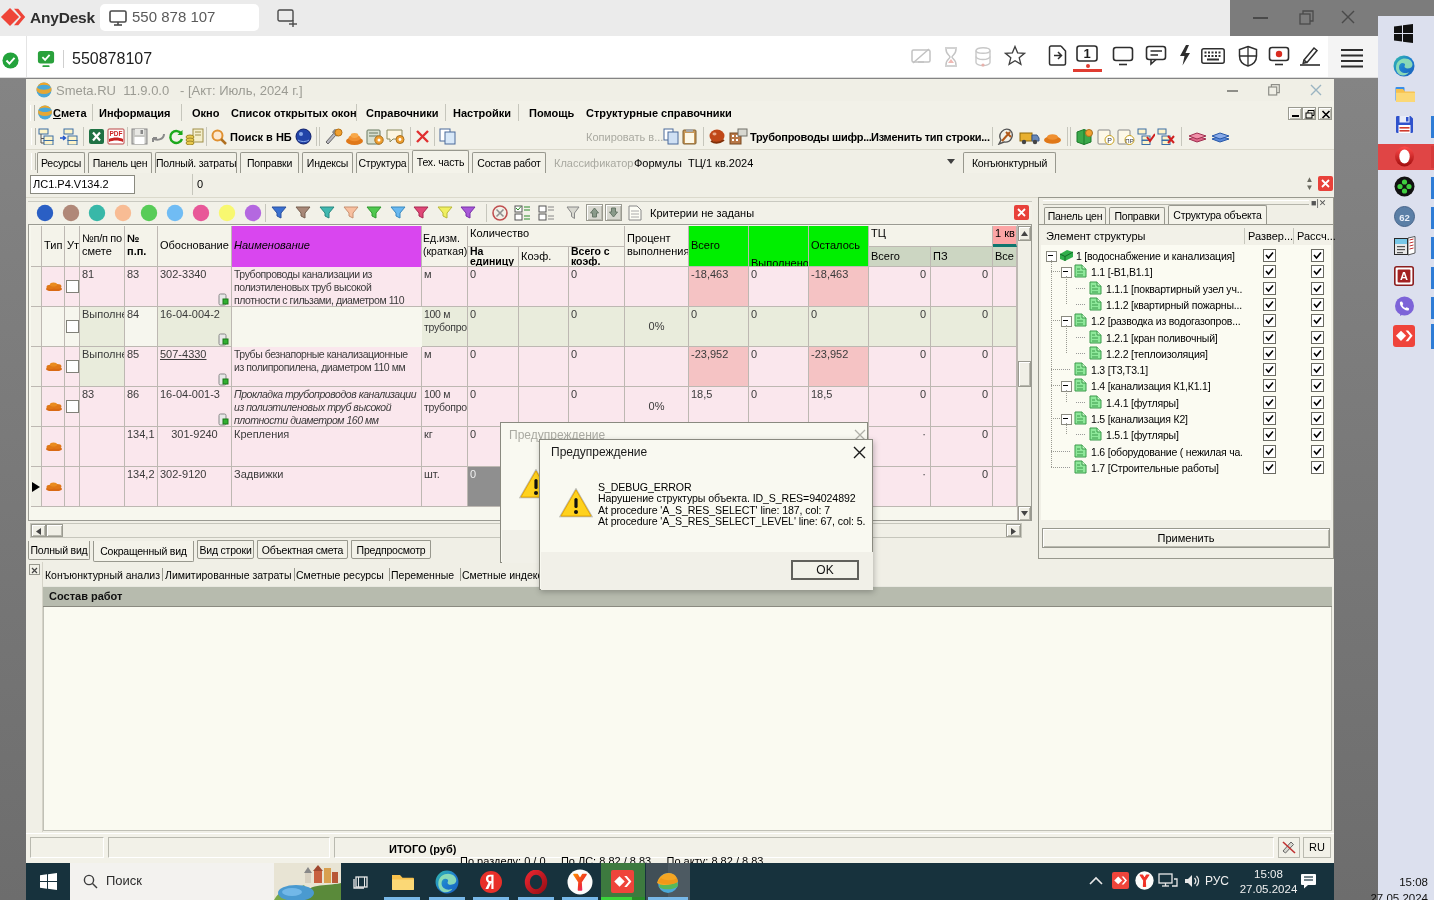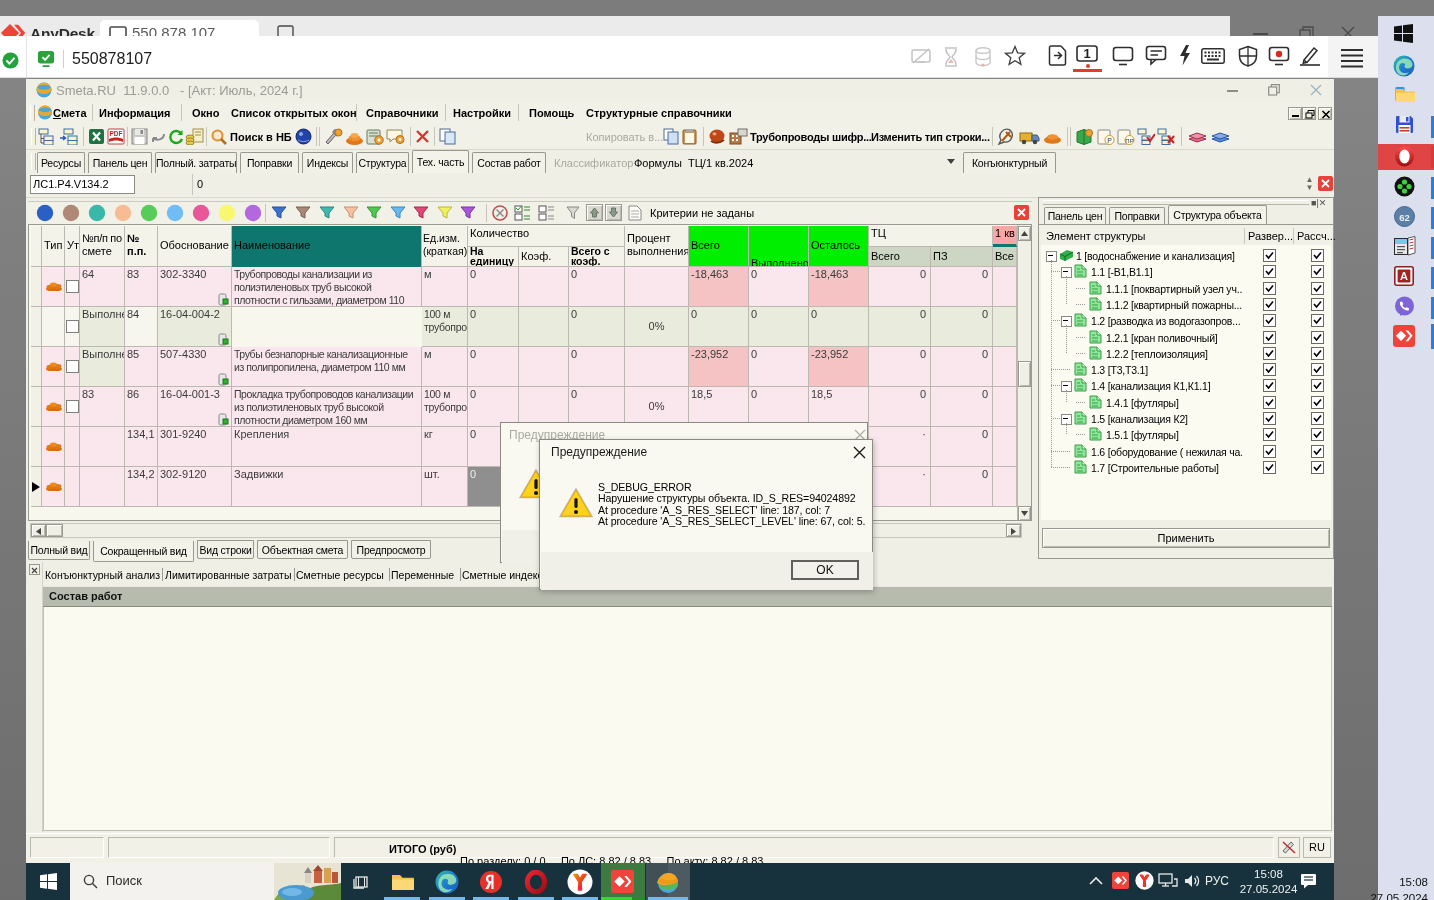--- a/index.html
+++ b/index.html
@@ -1,19 +1,19 @@
 <!DOCTYPE html>
 <html><head>
 <meta charset="utf-8">
 <style>
 html,body{margin:0;padding:0;}
 body{width:1434px;height:900px;overflow:hidden;font-family:"Liberation Sans",sans-serif;position:relative;background:#7c7c7c;}
 .abs{position:absolute;}
 #session{position:absolute;left:0;top:78px;width:1378px;height:822px;background:linear-gradient(#848484,#6d6d6d);}
-#adtop{position:absolute;left:0;top:16px;width:1230px;height:36px;background:#ebebeb;}
+#adtop{position:absolute;left:0;top:0;width:1230px;height:36px;background:#ebebeb;}
 #adtool{position:absolute;left:0;top:36px;width:1378px;height:42px;background:#fff;border-bottom:1px solid #dcdcdc;box-sizing:border-box;}
 #localbar{position:absolute;left:1378px;top:16px;width:56px;height:900px;background:#dce0ee;}
 #smeta{position:absolute;left:26px;top:79px;width:1308px;height:784px;background:#f0efe6;font-size:11px;color:#000;}
 #rtaskbar{position:absolute;left:26px;top:863px;width:1308px;height:37px;background:#17323d;}
 .vl{position:absolute;width:1px;background:#c6c6bc;}
 .grip{position:absolute;width:3px;border-left:1px solid #fff;border-right:1px solid #b5b5ab;}
 .tab{position:absolute;box-sizing:border-box;border:1px solid #98988e;border-bottom:none;border-radius:2px 2px 0 0;background:#f2f1e8;text-align:center;font-size:10.5px;letter-spacing:-0.2px;white-space:nowrap;overflow:hidden;}
 .btab{position:absolute;box-sizing:border-box;border:1px solid #98988e;border-top:none;border-radius:0 0 2px 2px;background:#f2f1e8;text-align:center;font-size:10.5px;letter-spacing:-0.2px;white-space:nowrap;overflow:hidden;}
 .cell{position:absolute;overflow:hidden;box-sizing:border-box;}
 .chk{position:absolute;width:11px;height:11px;background:#fff;border:1px solid #808078;}
@@ -347,21 +347,21 @@
       </div>
 <div class="cell" style="left:51px;top:1px;width:45px;height:41px;background:#f4f3ea;border-right:1px solid #bdb8b2;border-bottom:1px solid #bdb8b2;">
         <div style="position:absolute;left:0;top:0;right:0;bottom:0;padding:6px 2px;font-size:11px;line-height:13px;text-align:left;color:#000;"><span style="white-space:nowrap;letter-spacing:-0.3px;">№п/п по</span><br>смете</div>
       </div>
 <div class="cell" style="left:96px;top:1px;width:33px;height:41px;background:#f4f3ea;border-right:1px solid #bdb8b2;border-bottom:1px solid #bdb8b2;">
         <div style="position:absolute;left:0;top:0;right:0;bottom:0;padding:6px 2px;font-size:11px;line-height:13px;text-align:left;font-weight:bold;color:#000;">№<br>п.п.</div>
       </div>
 <div class="cell" style="left:129px;top:1px;width:74px;height:41px;background:#f4f3ea;border-right:1px solid #bdb8b2;border-bottom:1px solid #bdb8b2;">
         <div style="position:absolute;left:0;top:0;right:0;bottom:0;padding:1px 2px;font-size:11px;line-height:36px;text-align:left;color:#000;">Обоснование</div>
       </div>
-<div class="cell" style="left:203px;top:1px;width:190px;height:50px;background:#0f766e;border-right:1px solid #bdb8b2;border-bottom:1px solid #bdb8b2;">
+<div class="cell" style="left:203px;top:1px;width:190px;height:50px;background:#d946ef;border-right:1px solid #bdb8b2;border-bottom:1px solid #bdb8b2;font-style:italic;">
         <div style="position:absolute;left:0;top:0;right:0;bottom:0;padding:1px 2px;font-size:11px;line-height:36px;text-align:left;color:#000;">Наименование</div>
       </div>
 <div class="cell" style="left:393px;top:1px;width:46px;height:41px;background:#f4f3ea;border-right:1px solid #bdb8b2;border-bottom:1px solid #bdb8b2;">
         <div style="position:absolute;left:0;top:0;right:0;bottom:0;padding:6px 1px;font-size:10.5px;line-height:13px;text-align:left;color:#000;">Ед.изм.<br>(краткая)</div>
       </div>
 <div class="cell" style="left:439px;top:1px;width:157px;height:21px;background:#f4f3ea;border-right:1px solid #bdb8b2;border-bottom:1px solid #bdb8b2;">
         <div style="position:absolute;left:0;top:0;right:0;bottom:0;padding:1px 2px;font-size:11px;line-height:13px;text-align:left;color:#000;">Количество</div>
       </div>
 <div class="cell" style="left:439px;top:22px;width:51px;height:20px;background:#f4f3ea;border-right:1px solid #bdb8b2;border-bottom:1px solid #bdb8b2;">
         <div style="position:absolute;left:0;top:0;right:0;bottom:0;padding:0px 2px;font-size:10.5px;line-height:9.5px;text-align:left;font-weight:bold;color:#000;">На единицу</div>
@@ -403,21 +403,21 @@
 <div class="cell" style="left:13px;top:42px;width:23px;height:40px;background:#fae7ed;border-right:1px solid #bdb8b2;border-bottom:1px solid #bdb8b2;"></div>
 <svg class="abs" style="left:16px;top:56px" width="18" height="10" viewBox="0 0 18 10">
         <ellipse cx="9" cy="8" rx="8" ry="2.4" fill="#d96a14"></ellipse>
         <ellipse cx="5.5" cy="6" rx="4" ry="2.2" fill="#e07818"></ellipse>
         <ellipse cx="12" cy="5.5" rx="4.4" ry="2.4" fill="#e07818"></ellipse>
         <ellipse cx="8.5" cy="3.5" rx="3.6" ry="2" fill="#ea8c20"></ellipse>
       </svg>
 <div class="cell" style="left:36px;top:42px;width:15px;height:40px;background:#fae7ed;border-right:1px solid #bdb8b2;border-bottom:1px solid #bdb8b2;"></div>
 <div class="chk" style="left:37px;top:55px;"></div>
 <div class="cell" style="left:51px;top:42px;width:45px;height:40px;background:#fae7ed;border-right:1px solid #bdb8b2;border-bottom:1px solid #bdb8b2;">
-        <div style="position:absolute;left:0;top:0;right:0;bottom:0;padding:1px 2px;font-size:11px;line-height:13px;text-align:left;color:#3b3b3b;">64</div>
+        <div style="position:absolute;left:0;top:0;right:0;bottom:0;padding:1px 2px;font-size:11px;line-height:13px;text-align:left;color:#3b3b3b;">81</div>
       </div>
 <div class="cell" style="left:96px;top:42px;width:33px;height:40px;background:#fae7ed;border-right:1px solid #bdb8b2;border-bottom:1px solid #bdb8b2;">
         <div style="position:absolute;left:0;top:0;right:0;bottom:0;padding:1px 2px;font-size:11px;line-height:13px;text-align:left;color:#3b3b3b;">83</div>
       </div>
 <div class="cell" style="left:129px;top:42px;width:74px;height:40px;background:#fae7ed;border-right:1px solid #bdb8b2;border-bottom:1px solid #bdb8b2;">
         <div style="position:absolute;left:0;top:0;right:0;bottom:0;padding:1px 2px;font-size:11px;line-height:13px;text-align:left;color:#3b3b3b;">302-3340</div>
       </div>
 <svg class="abs" style="left:189px;top:68px" width="11" height="13" viewBox="0 0 11 13">
         <rect x="1" y="1" width="7" height="11" rx="1.5" fill="#e8e8e8" stroke="#888"></rect>
         <rect x="5" y="6" width="5" height="5" fill="#30b030" stroke="#187818"></rect>
@@ -508,21 +508,21 @@
       </svg>
 <div class="cell" style="left:36px;top:122px;width:15px;height:40px;background:#fae7ed;border-right:1px solid #bdb8b2;border-bottom:1px solid #bdb8b2;"></div>
 <div class="chk" style="left:37px;top:135px;"></div>
 <div class="cell" style="left:51px;top:122px;width:45px;height:40px;background:#e9ecdc;border-right:1px solid #bdb8b2;border-bottom:1px solid #bdb8b2;">
         <div style="position:absolute;left:0;top:0;right:0;bottom:0;padding:1px 2px;font-size:11px;line-height:13px;text-align:left;color:#3b3b3b;">Выполне</div>
       </div>
 <div class="cell" style="left:96px;top:122px;width:33px;height:40px;background:#fae7ed;border-right:1px solid #bdb8b2;border-bottom:1px solid #bdb8b2;">
         <div style="position:absolute;left:0;top:0;right:0;bottom:0;padding:1px 2px;font-size:11px;line-height:13px;text-align:left;color:#3b3b3b;">85</div>
       </div>
 <div class="cell" style="left:129px;top:122px;width:74px;height:40px;background:#fae7ed;border-right:1px solid #bdb8b2;border-bottom:1px solid #bdb8b2;">
-        <div style="position:absolute;left:0;top:0;right:0;bottom:0;padding:1px 2px;font-size:11px;line-height:13px;text-align:left;color:#3b3b3b;">507-4330</div>
+        <div style="position:absolute;left:0;top:0;right:0;bottom:0;padding:1px 2px;font-size:11px;line-height:13px;text-align:left;color:#3b3b3b;text-decoration:underline;">507-4330</div>
       </div>
 <svg class="abs" style="left:189px;top:148px" width="11" height="13" viewBox="0 0 11 13">
         <rect x="1" y="1" width="7" height="11" rx="1.5" fill="#e8e8e8" stroke="#888"></rect>
         <rect x="5" y="6" width="5" height="5" fill="#30b030" stroke="#187818"></rect>
       </svg>
 <div class="cell" style="left:203px;top:122px;width:190px;height:40px;background:#fae7ed;border-right:1px solid #bdb8b2;border-bottom:1px solid #bdb8b2;">
         <div style="position:absolute;left:0;top:0;right:0;bottom:0;padding:1px 2px;font-size:10.5px;letter-spacing:-0.45px;line-height:13px;text-align:left;color:#3b3b3b;">Трубы безнапорные канализационные из полипропилена, диаметром 110 мм</div>
       </div>
 <div class="cell" style="left:393px;top:122px;width:46px;height:40px;background:#fae7ed;border-right:1px solid #bdb8b2;border-bottom:1px solid #bdb8b2;">
         <div style="position:absolute;left:0;top:0;right:0;bottom:0;padding:1px 2px;font-size:11px;line-height:13px;text-align:left;color:#3b3b3b;">м</div>
@@ -567,21 +567,21 @@
 <div class="cell" style="left:96px;top:162px;width:33px;height:40px;background:#fae7ed;border-right:1px solid #bdb8b2;border-bottom:1px solid #bdb8b2;">
         <div style="position:absolute;left:0;top:0;right:0;bottom:0;padding:1px 2px;font-size:11px;line-height:13px;text-align:left;color:#3b3b3b;">86</div>
       </div>
 <div class="cell" style="left:129px;top:162px;width:74px;height:40px;background:#fae7ed;border-right:1px solid #bdb8b2;border-bottom:1px solid #bdb8b2;">
         <div style="position:absolute;left:0;top:0;right:0;bottom:0;padding:1px 2px;font-size:11px;line-height:13px;text-align:left;color:#3b3b3b;">16-04-001-3</div>
       </div>
 <svg class="abs" style="left:189px;top:188px" width="11" height="13" viewBox="0 0 11 13">
         <rect x="1" y="1" width="7" height="11" rx="1.5" fill="#e8e8e8" stroke="#888"></rect>
         <rect x="5" y="6" width="5" height="5" fill="#30b030" stroke="#187818"></rect>
       </svg>
-<div class="cell" style="left:203px;top:162px;width:190px;height:40px;background:#fae7ed;border-right:1px solid #bdb8b2;border-bottom:1px solid #bdb8b2;">
+<div class="cell" style="left:203px;top:162px;width:190px;height:40px;background:#fae7ed;border-right:1px solid #bdb8b2;border-bottom:1px solid #bdb8b2;font-style:italic;">
         <div style="position:absolute;left:0;top:0;right:0;bottom:0;padding:1px 2px;font-size:10.5px;letter-spacing:-0.45px;line-height:13px;text-align:left;color:#3b3b3b;">Прокладка трубопроводов канализации из полиэтиленовых труб высокой плотности диаметром 160 мм</div>
       </div>
 <div class="cell" style="left:393px;top:162px;width:46px;height:40px;background:#fae7ed;border-right:1px solid #bdb8b2;border-bottom:1px solid #bdb8b2;">
         <div style="position:absolute;left:0;top:0;right:0;bottom:0;padding:1px 2px;font-size:10.5px;letter-spacing:-0.3px;line-height:13px;text-align:left;color:#3b3b3b;">100 м трубопро</div>
       </div>
 <div class="cell" style="left:439px;top:162px;width:51px;height:40px;background:#fae7ed;border-right:1px solid #bdb8b2;border-bottom:1px solid #bdb8b2;">
         <div style="position:absolute;left:0;top:0;right:0;bottom:0;padding:1px 2px;font-size:11px;line-height:13px;text-align:left;color:#3b3b3b;">0</div>
       </div>
 <div class="cell" style="left:490px;top:162px;width:50px;height:40px;background:#fae7ed;border-right:1px solid #bdb8b2;border-bottom:1px solid #bdb8b2;"></div>
 <div class="cell" style="left:540px;top:162px;width:56px;height:40px;background:#fae7ed;border-right:1px solid #bdb8b2;border-bottom:1px solid #bdb8b2;">
@@ -613,21 +613,21 @@
         <ellipse cx="5.5" cy="6" rx="4" ry="2.2" fill="#e07818"></ellipse>
         <ellipse cx="12" cy="5.5" rx="4.4" ry="2.4" fill="#e07818"></ellipse>
         <ellipse cx="8.5" cy="3.5" rx="3.6" ry="2" fill="#ea8c20"></ellipse>
       </svg>
 <div class="cell" style="left:36px;top:202px;width:15px;height:40px;background:#fae7ed;border-right:1px solid #bdb8b2;border-bottom:1px solid #bdb8b2;"></div>
 <div class="cell" style="left:51px;top:202px;width:45px;height:40px;background:#fae7ed;border-right:1px solid #bdb8b2;border-bottom:1px solid #bdb8b2;"></div>
 <div class="cell" style="left:96px;top:202px;width:33px;height:40px;background:#fae7ed;border-right:1px solid #bdb8b2;border-bottom:1px solid #bdb8b2;">
         <div style="position:absolute;left:0;top:0;right:0;bottom:0;padding:1px 2px;font-size:11px;line-height:13px;text-align:left;color:#3b3b3b;">134,1</div>
       </div>
 <div class="cell" style="left:129px;top:202px;width:74px;height:40px;background:#fae7ed;border-right:1px solid #bdb8b2;border-bottom:1px solid #bdb8b2;">
-        <div style="position:absolute;left:0;top:0;right:0;bottom:0;padding:1px 2px;font-size:11px;line-height:13px;text-align:left;color:#3b3b3b;">301-9240</div>
+        <div style="position:absolute;left:0;top:0;right:0;bottom:0;padding:1px 2px;font-size:11px;line-height:13px;text-align:center;color:#3b3b3b;">301-9240</div>
       </div>
 <div class="cell" style="left:203px;top:202px;width:190px;height:40px;background:#fae7ed;border-right:1px solid #bdb8b2;border-bottom:1px solid #bdb8b2;">
         <div style="position:absolute;left:0;top:0;right:0;bottom:0;padding:1px 2px;font-size:11px;line-height:13px;text-align:left;color:#3b3b3b;">Крепления</div>
       </div>
 <div class="cell" style="left:393px;top:202px;width:46px;height:40px;background:#fae7ed;border-right:1px solid #bdb8b2;border-bottom:1px solid #bdb8b2;">
         <div style="position:absolute;left:0;top:0;right:0;bottom:0;padding:1px 2px;font-size:11px;line-height:13px;text-align:left;color:#3b3b3b;">кг</div>
       </div>
 <div class="cell" style="left:439px;top:202px;width:51px;height:40px;background:#fae7ed;border-right:1px solid #bdb8b2;border-bottom:1px solid #bdb8b2;">
         <div style="position:absolute;left:0;top:0;right:0;bottom:0;padding:1px 2px;font-size:11px;line-height:13px;text-align:left;color:#3b3b3b;">0</div>
       </div>

